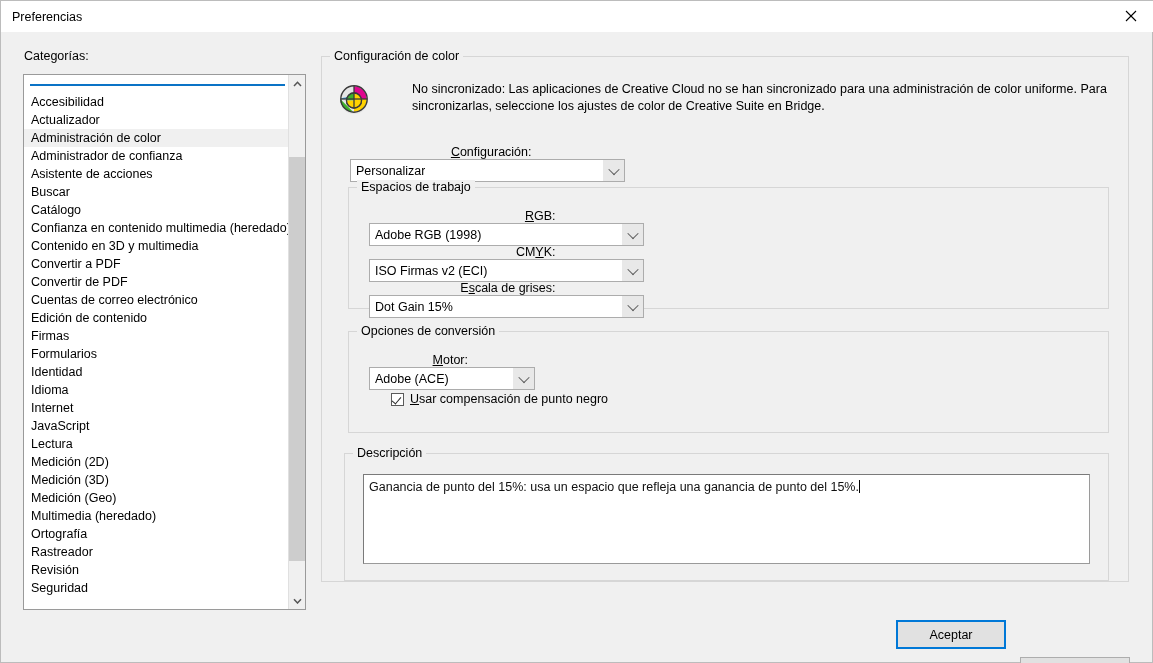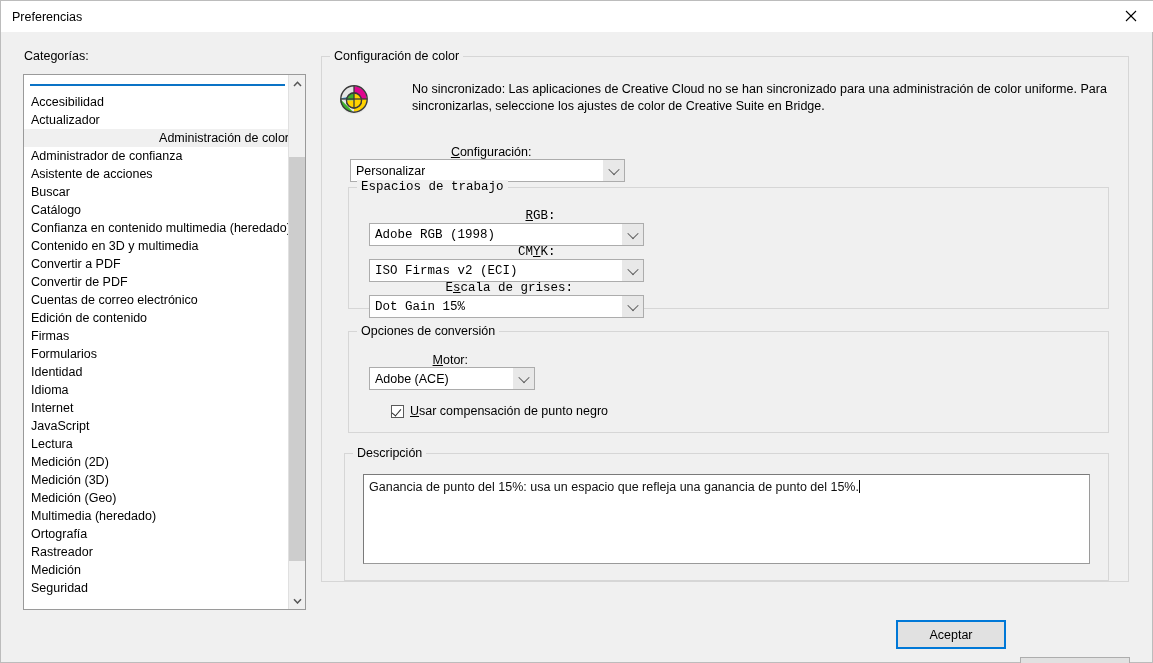--- a/index.html
+++ b/index.html
@@ -76,21 +76,21 @@
   }
   .cat-item {
     height: 18px;
     line-height: 18px;
     padding-left: 7px;
     font-size: 12.5px;
     color: #000000;
     white-space: nowrap;
     cursor: default;
   }
-  .cat-item.selected { background: #f0f0f0; text-align: right; }
+  .cat-item.selected { background: #f0f0f0; }
 
   
   #cat-scroll {
     position: absolute; right: 0; top: 0;
     width: 17px; height: 100%;
     background: #f0f0f0;
     border-left: 1px solid #e0e0e0;
   }
   .sb-arrow {
     position: absolute; left: 0;
@@ -124,21 +124,21 @@
     color: #000;
     white-space: nowrap;
   }
 
   #grp-color {
     left: 320px; top: 24px;
     width: 808px; height: 526px;
   }
   #grp-ws {
     left: 26px; top: 130px;
-    width: 761px; height: 122px; font-family: Liberation Mono, monospace;
+    width: 761px; height: 122px;
   }
   #grp-conv {
     left: 26px; top: 274px;
     width: 761px; height: 102px;
   }
   #grp-desc {
     left: 22px; top: 396px;
     width: 765px; height: 128px;
   }
 
@@ -197,21 +197,21 @@
   }
   .chev {
     width: 8px; height: 8px;
     border-left: 1.4px solid #5a5a5a;
     border-bottom: 1.4px solid #5a5a5a;
     transform: rotate(-45deg) translate(1px,-1px);
   }
 
   
   #cb-row {
-    position: absolute; left: 42px; top: 72px;
+    position: absolute; left: 42px; top: 60px;
     display: flex; align-items: center;
     cursor: default;
     justify-content: center;
   }
   .checkbox {
     width: 13px; height: 13px;
     border: 1px solid #5a5a5a;
     background: #fff;
     position: relative;
     flex: 0 0 13px;
@@ -312,21 +312,21 @@
         <div class="cat-item">Idioma</div>
         <div class="cat-item">Internet</div>
         <div class="cat-item">JavaScript</div>
         <div class="cat-item">Lectura</div>
         <div class="cat-item">Medición (2D)</div>
         <div class="cat-item">Medición (3D)</div>
         <div class="cat-item">Medición (Geo)</div>
         <div class="cat-item">Multimedia (heredado)</div>
         <div class="cat-item">Ortografía</div>
         <div class="cat-item">Rastreador</div>
-        <div class="cat-item">Medición</div>
+        <div class="cat-item">Revisión</div>
         <div class="cat-item">Seguridad</div>
       </div>
 
       <div id="cat-scroll">
         <div class="sb-arrow up">
           <svg width="9" height="6" viewBox="0 0 9 6" aria-hidden="true">
             <polyline points="1,5 4.5,1.3 8,5" fill="none" stroke="#555" stroke-width="1.5"></polyline>
           </svg>
         </div>
         <div id="cat-thumb"></div>

